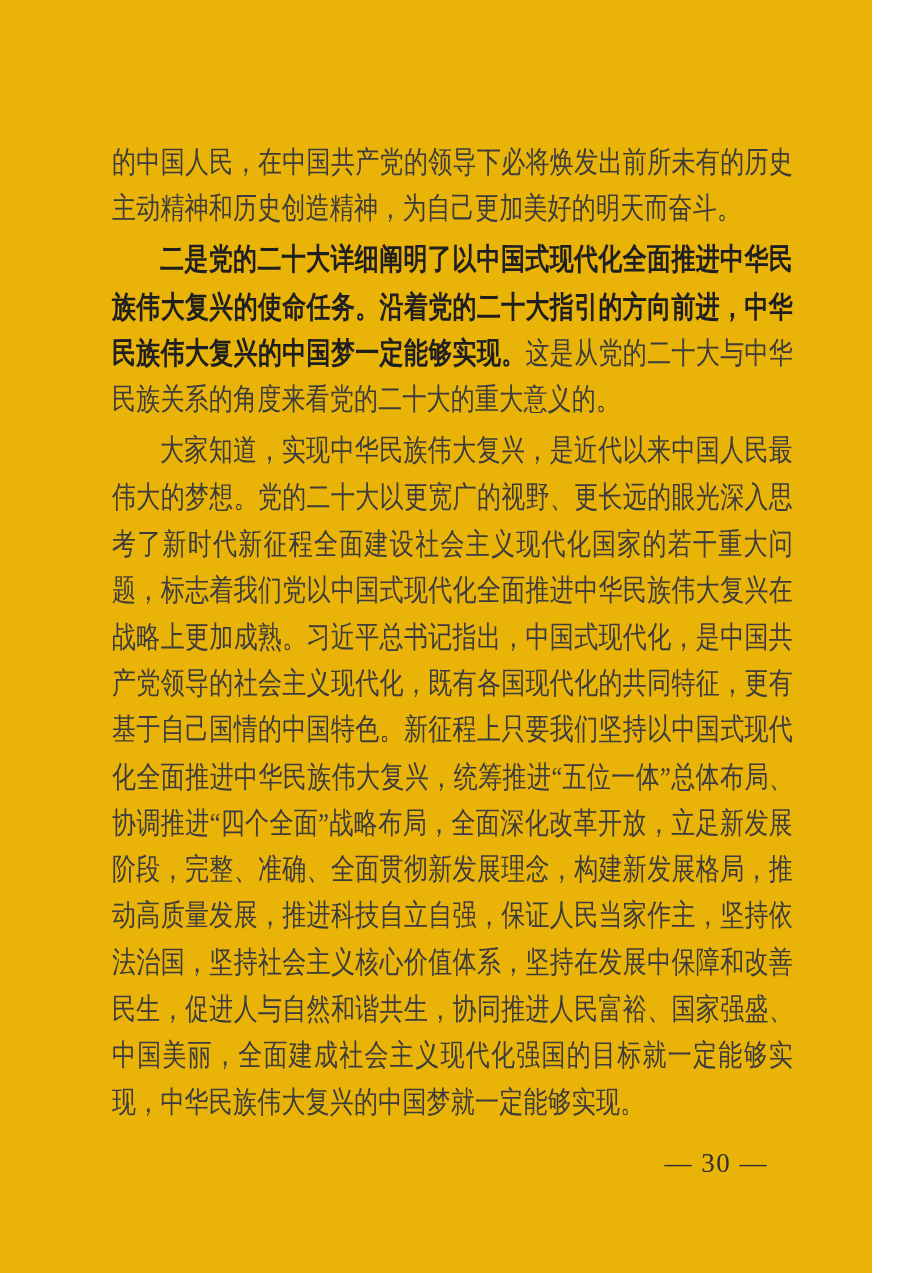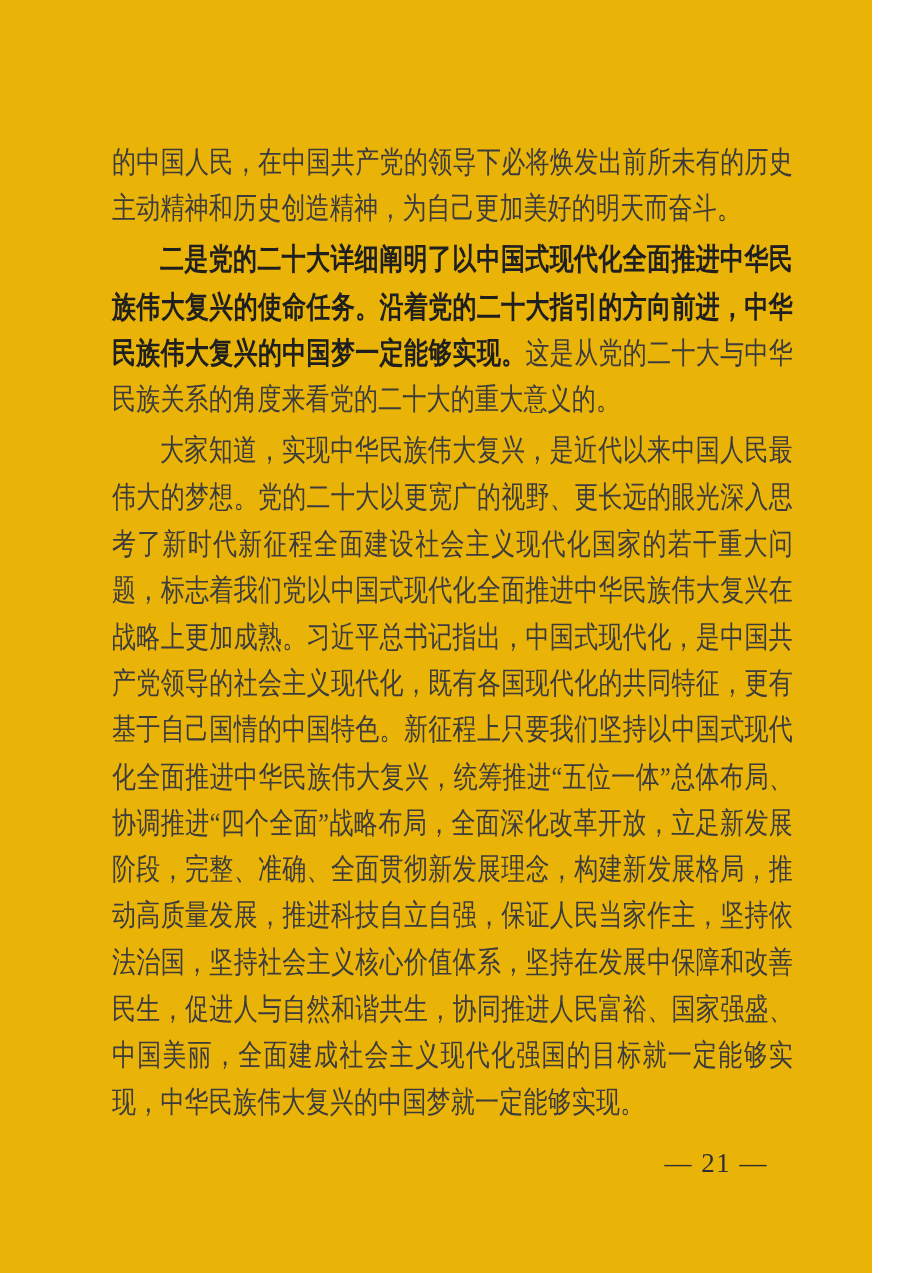--- a/index.html
+++ b/index.html
@@ -75,16 +75,16 @@
 
     <p class="para"><span class="seg">的中国人民，在中国共产党的领导下必将焕发出前所未有的历史主动精神和历史创造精神，为自己更加美好的明天而奋斗。</span></p>
 
     <p class="para indent"><strong class="seg-bold">二是党的二十大详细阐明了以中国式现代化全面推进中华民族伟大复兴的使命任务。沿着党的二十大指引的方向前进，中华民族伟大复兴的中国梦一定能够实现。</strong><span class="seg">这是从党的二十大与中华民族关系的角度来看党的二十大的重大意义的。</span></p>
 
     <p class="para indent"><span class="seg">大家知道，实现中华民族伟大复兴，是近代以来中国人民最伟大的梦想。党的二十大以更宽广的视野、更长远的眼光深入思考了新时代新征程全面建设社会主义现代化国家的若干重大问题，标志着我们党以中国式现代化全面推进中华民族伟大复兴在战略上更加成熟。习近平总书记指出，中国式现代化，是中国共产党领导的社会主义现代化，既有各国现代化的共同特征，更有基于自己国情的中国特色。新征程上只要我们坚持以中国式现代化全面推进中华民族伟大复兴，统筹推进“五位一体”总体布局、协调推进“四个全面”战略布局，全面深化改革开放，立足新发展阶段，完整、准确、全面贯彻新发展理念，构建新发展格局，推动高质量发展，推进科技自立自强，保证人民当家作主，坚持依法治国，坚持社会主义核心价值体系，坚持在发展中保障和改善民生，促进人与自然和谐共生，协同推进人民富裕、国家强盛、中国美丽，全面建成社会主义现代化强国的目标就一定能够实现，中华民族伟大复兴的中国梦就一定能够实现。</span></p>
 
   </main>
 
   <footer class="page-footer">
-    <span class="page-number">— 21 —</span>
+    <span class="page-number">— 30 —</span>
   </footer>
 
 </div>
 
 </body></html>

